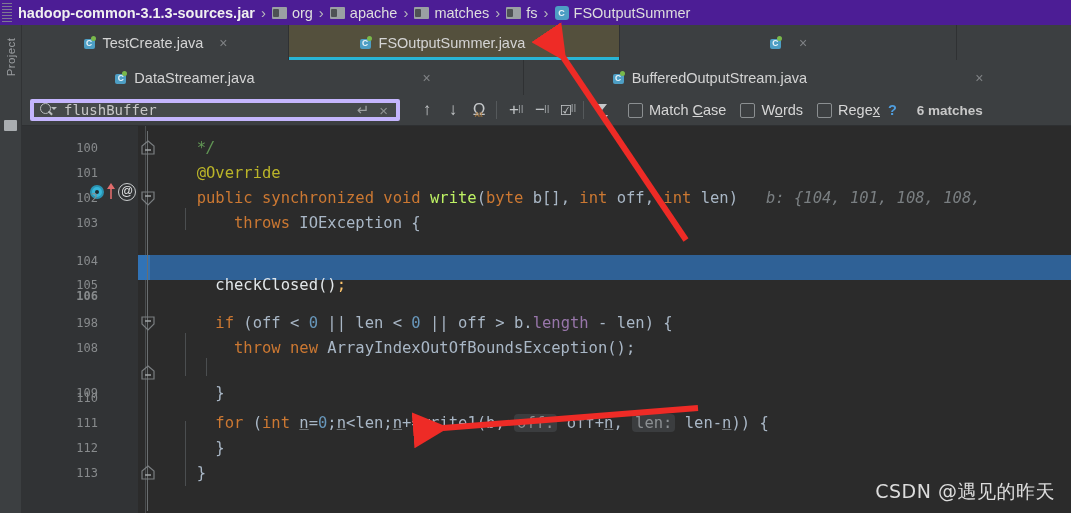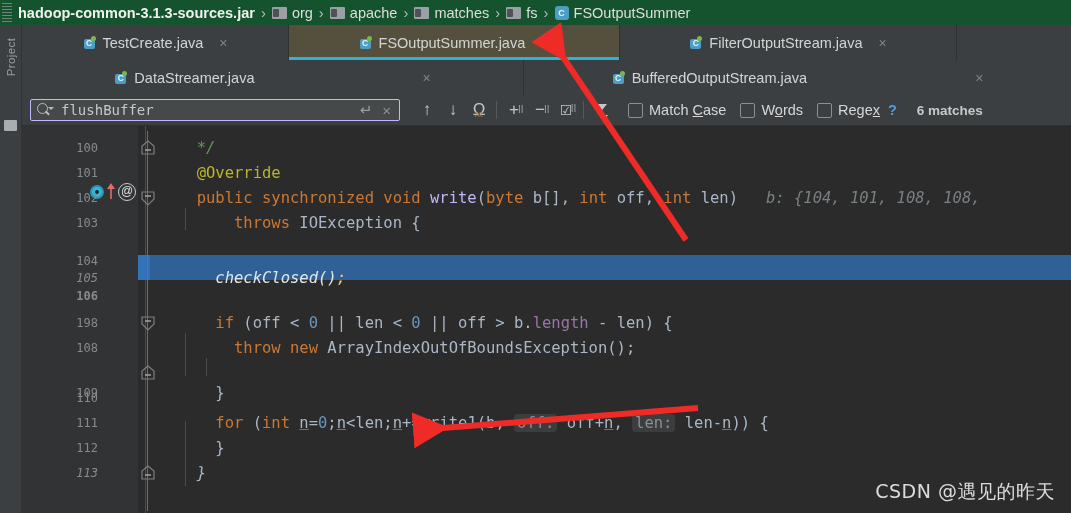--- a/index.html
+++ b/index.html
@@ -7,21 +7,21 @@
     width:1071px;height:513px;overflow:hidden;
     background:#2b2b2b;
     font-family:"Liberation Sans","DejaVu Sans",sans-serif;
     -webkit-font-smoothing:antialiased;
   }
   #app{position:relative;width:1071px;height:513px;overflow:hidden;}
 
   
   .breadcrumb{
     position:absolute;left:0;top:0;width:1071px;height:25px;
-    background:#14532d;display:flex;align-items:center;
+    background:#4c1d95;display:flex;align-items:center;
     padding-left:2px;box-sizing:border-box;
   }
   .bc-grip{width:10px;height:19px;margin-right:6px;
     background:repeating-linear-gradient(to bottom,#8a8f91 0 1px,transparent 1px 3px);
     opacity:.8;}
   .bc-item{display:flex;align-items:center;color:#dedede;font-size:14.5px;white-space:nowrap;}
   .bc-item.root{font-weight:bold;color:#f0f0f0;}
   .bc-sep{color:#b9bcbd;font-size:15px;margin:0 6px;font-weight:300;}
   .ic-folder{
     width:15px;height:12px;margin-right:5px;position:relative;display:inline-block;
@@ -74,21 +74,21 @@
   .row2 .tab{background:#3c3f41;}
 
   
   .findbar{
     position:absolute;left:22px;top:95px;width:1049px;height:31px;
     background:#3c3f41;border-bottom:1px solid #2e3032;
     display:flex;align-items:center;box-sizing:border-box;
   }
   .searchbox{
     margin-left:8px;width:370px;height:22px;background:#45494a;
-    border:1px solid #c4b5fd;border-radius:2px;
+    border:4px solid #c4b5fd;border-radius:2px;
     display:flex;align-items:center;box-sizing:border-box;
   }
   .mag{position:relative;width:16px;height:16px;margin-left:5px;flex:none;}
   .mag .circ{position:absolute;left:1px;top:1px;width:9px;height:9px;border:1.5px solid #b9bcbe;border-radius:50%;}
   .mag .hdl{position:absolute;left:9px;top:10px;width:5px;height:1.6px;background:#b9bcbe;transform:rotate(45deg);}
   .mag .car{position:absolute;left:12px;top:5px;width:0;height:0;border-left:3px solid transparent;border-right:3px solid transparent;border-top:3px solid #b9bcbe;}
   .qtext{
     margin-left:9px;flex:1;color:#c7c7c7;font-size:14px;
     font-family:"DejaVu Sans Mono","Liberation Mono",monospace;
   }
@@ -133,21 +133,21 @@
   }
   .sel-row{position:absolute;left:116px;width:933px;height:25px;background:#2f6196;}
   .sel-gutter{position:absolute;left:116px;width:12px;height:25px;background:#3173b6;}
 
   
   .kw{color:#cc7832;}
   .str{color:#6a8759;}
   .cmt{color:#629755;font-style:italic;}
   .anno{color:#bbb529;}
   .num{color:#6897bb;}
-  .fn{color:#c4b5fd;}
+  .fn{color:#bef264;}
   .fld{color:#9876aa;}
   .plain{color:#a9b7c6;}
   .hintval{color:#7a7f82;font-style:italic;}
   .param-hint{
     color:#8c9093;background:#3b3d3f;border-radius:4px;
     padding:0 3px;font-style:normal;
   }
   .underl{text-decoration:underline;text-decoration-color:#6e7376;}
 
   
@@ -242,21 +242,20 @@
         <span class="tlabel">FSOutputSummer.java</span>
         <span class="tclose">×</span>
       </div>
 
       <div class="tab" style="width:337px;">
         <span class="ic-java">
           <span class="cup"></span>
             <span class="dot"></span>
             <span class="txt">C</span>
         </span>
-        <span class="tlabel">FilterOutputStream.java</span>
         <span class="tclose">×</span>
       </div>
       <div class="tab" style="width:114px;border-right:none;"></div>
     </div>
 
     <div class="tabrow row2">
       <div class="tab" style="width:502px;">
         <span class="ic-java">
           <span class="cup"></span>
             <span class="dot"></span>
@@ -423,21 +422,21 @@
     <div class="line" style="top:84px;">
       <span class="lnum">103</span>
       <span class="codetext"><span class="kw">      throws </span><span class="plain">IOException {</span></span>
     </div>
 
     <div class="line" style="top:122px;">
       <span class="lnum">104</span>
       <span class="codetext"></span>
     </div>
 
-    <div class="line" style="top:139px;font-style:italic;">
+    <div class="line" style="top:146px;">
       <span class="lnum">105</span>
       <span class="codetext" style="color:#e2e7ea;"><span style="color:#e2e7ea;">    checkClosed()</span><span style="color:#ffc66d;">;</span></span>
     </div>
 
     <div class="line" style="top:157px;font-weight:bold;">
       <span class="lnum">106</span>
       <span class="codetext"></span>
     </div>
 
     <div class="line" style="top:184px;">
@@ -463,21 +462,21 @@
     <div class="line" style="top:284px;">
       <span class="lnum">111</span>
       <span class="codetext"><span class="kw">    for </span><span class="plain">(</span><span class="kw">int </span><span class="underl plain">n</span><span class="plain">=</span><span class="num">0</span><span class="plain">;</span><span class="underl plain">n</span><span class="plain">&lt;len;</span><span class="underl plain">n</span><span class="plain">+=write1(b, </span><span class="param-hint">off:</span><span class="plain"> off+</span><span class="underl plain">n</span><span class="plain">, </span><span class="param-hint">len:</span><span class="plain"> len-</span><span class="underl plain">n</span><span class="plain">)) {</span></span>
     </div>
 
     <div class="line" style="top:309px;">
       <span class="lnum">112</span>
       <span class="codetext"><span class="plain">    }</span></span>
     </div>
 
-    <div class="line" style="top:334px;font-style:italic;">
+    <div class="line" style="top:334px;">
       <span class="lnum">113</span>
       <span class="codetext"><span class="plain">  }</span></span>
     </div>
   </div>
 
   <svg class="arrow-svg">
     <defs>
       <marker id="ah" markerWidth="6" markerHeight="6" refX="1" refY="3" orient="auto">
         <path d="M6,0 L0,3 L6,6 Z" fill="#ee2b26"></path>
       </marker>

